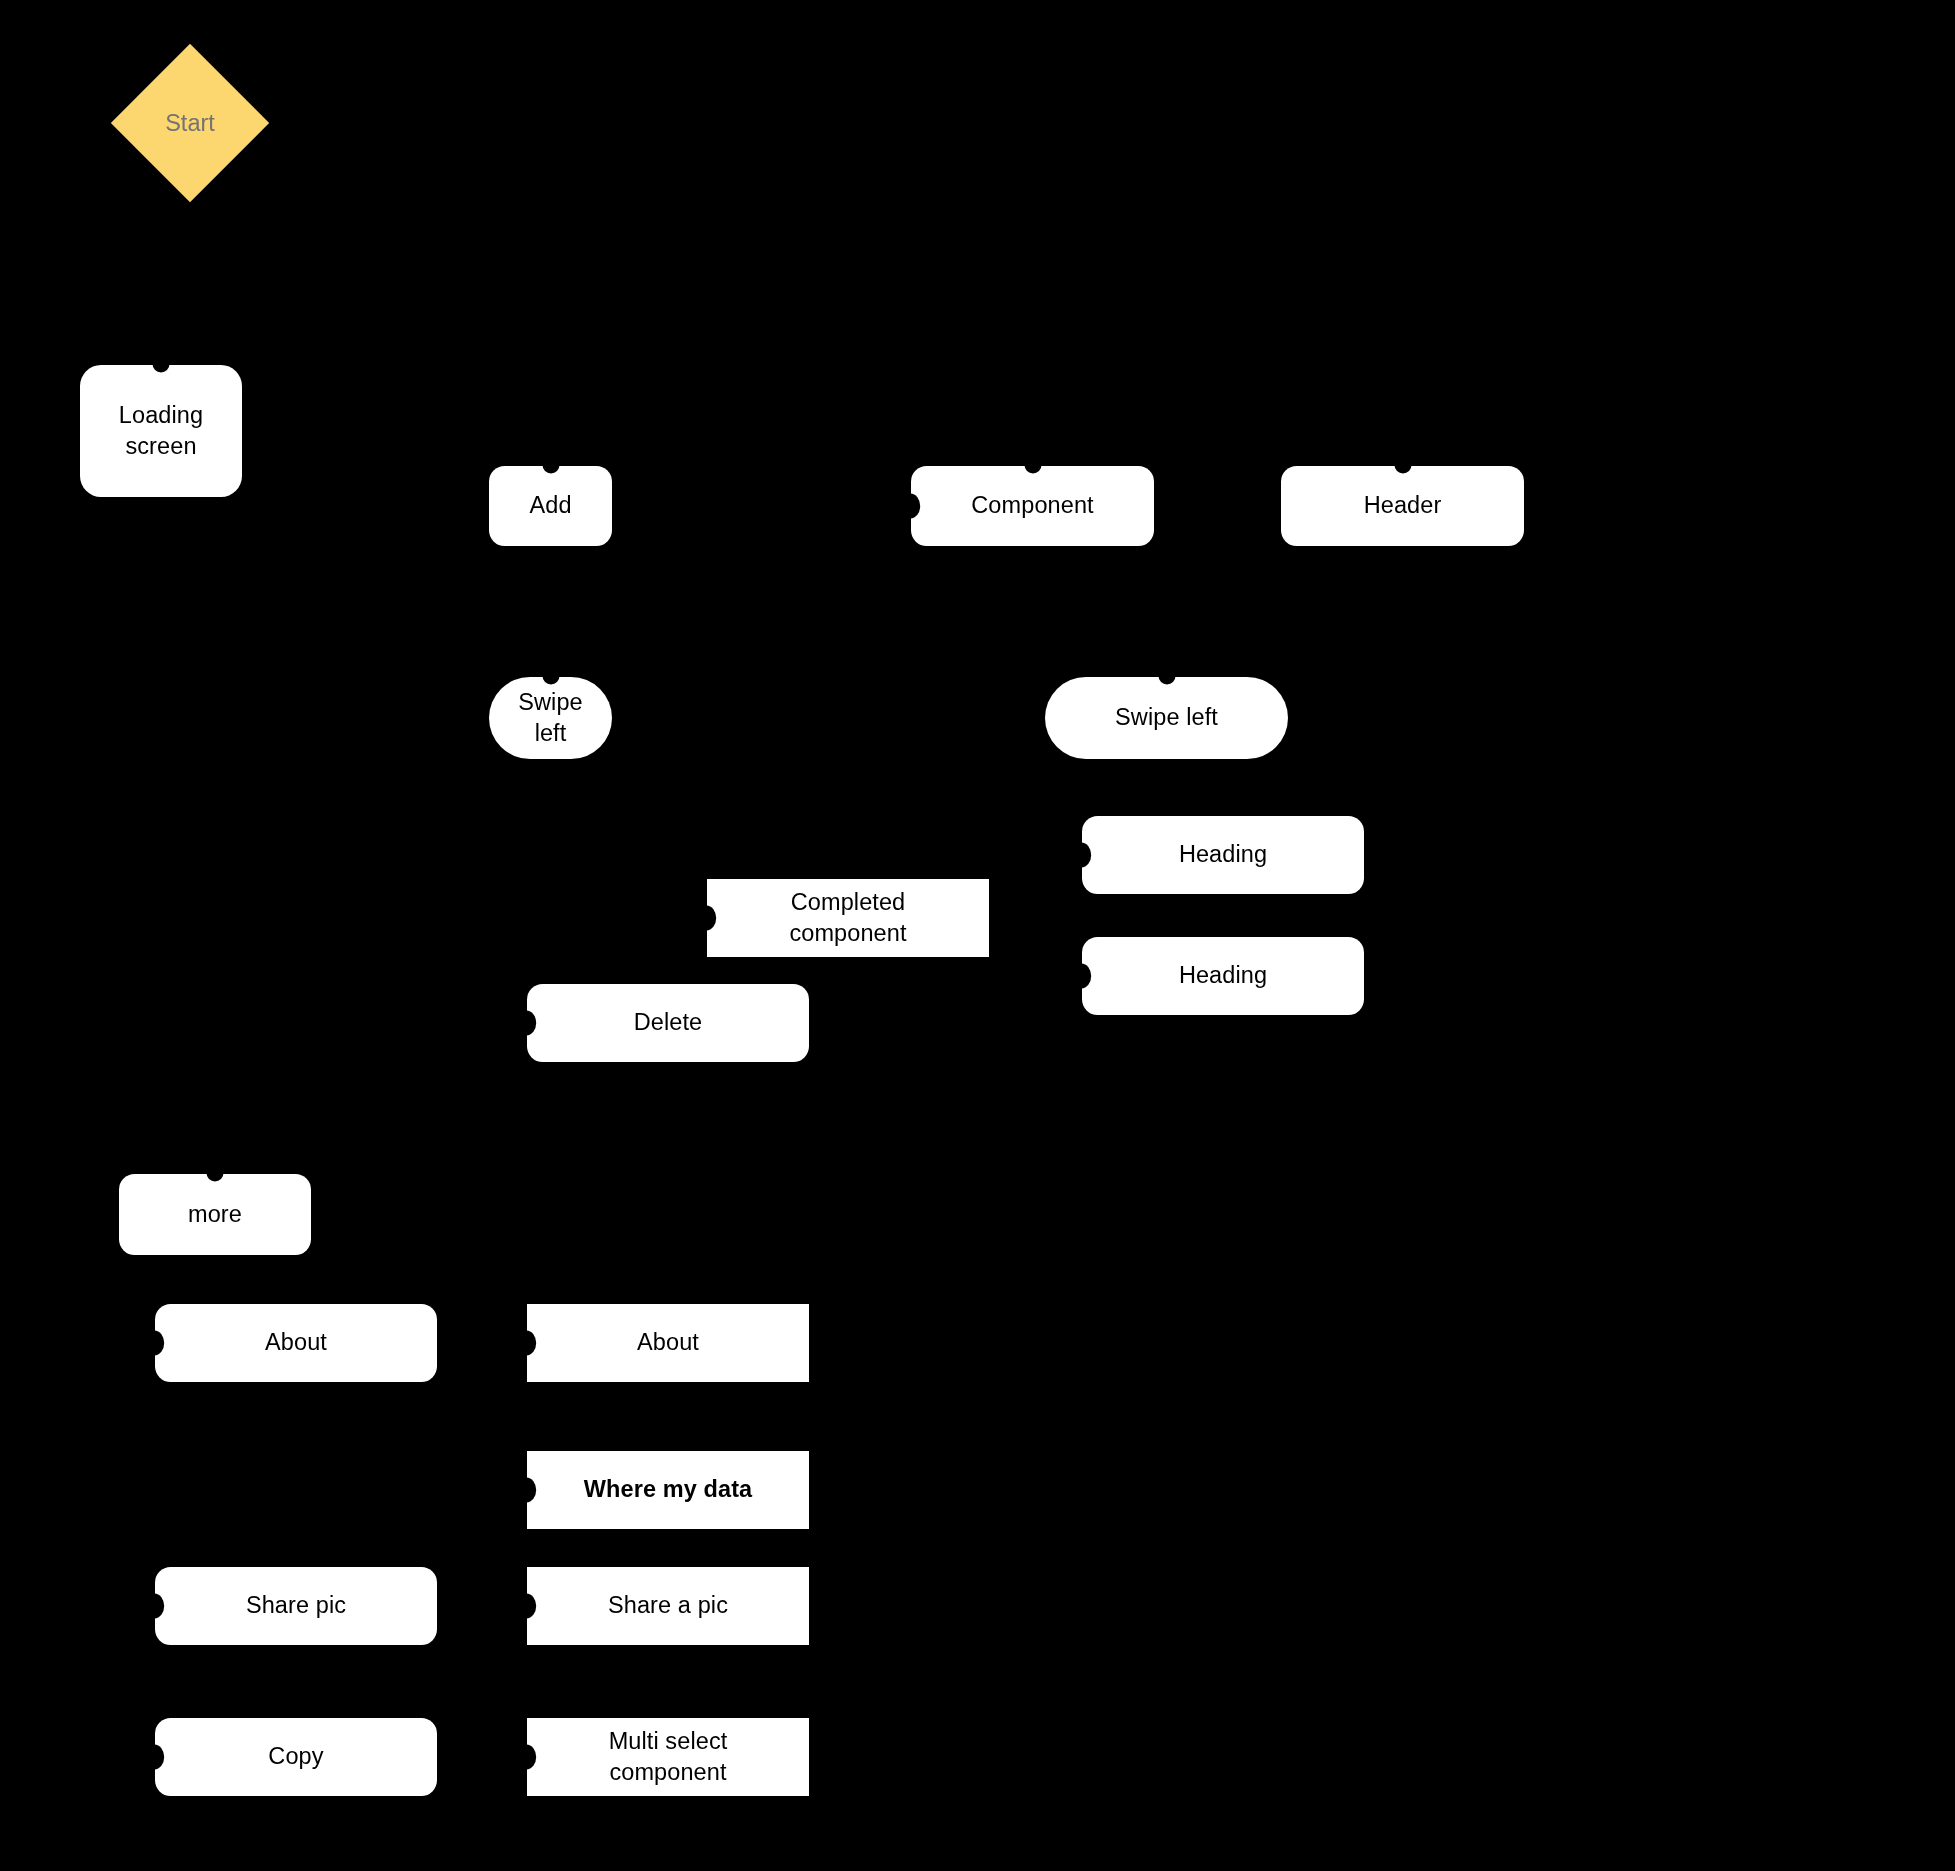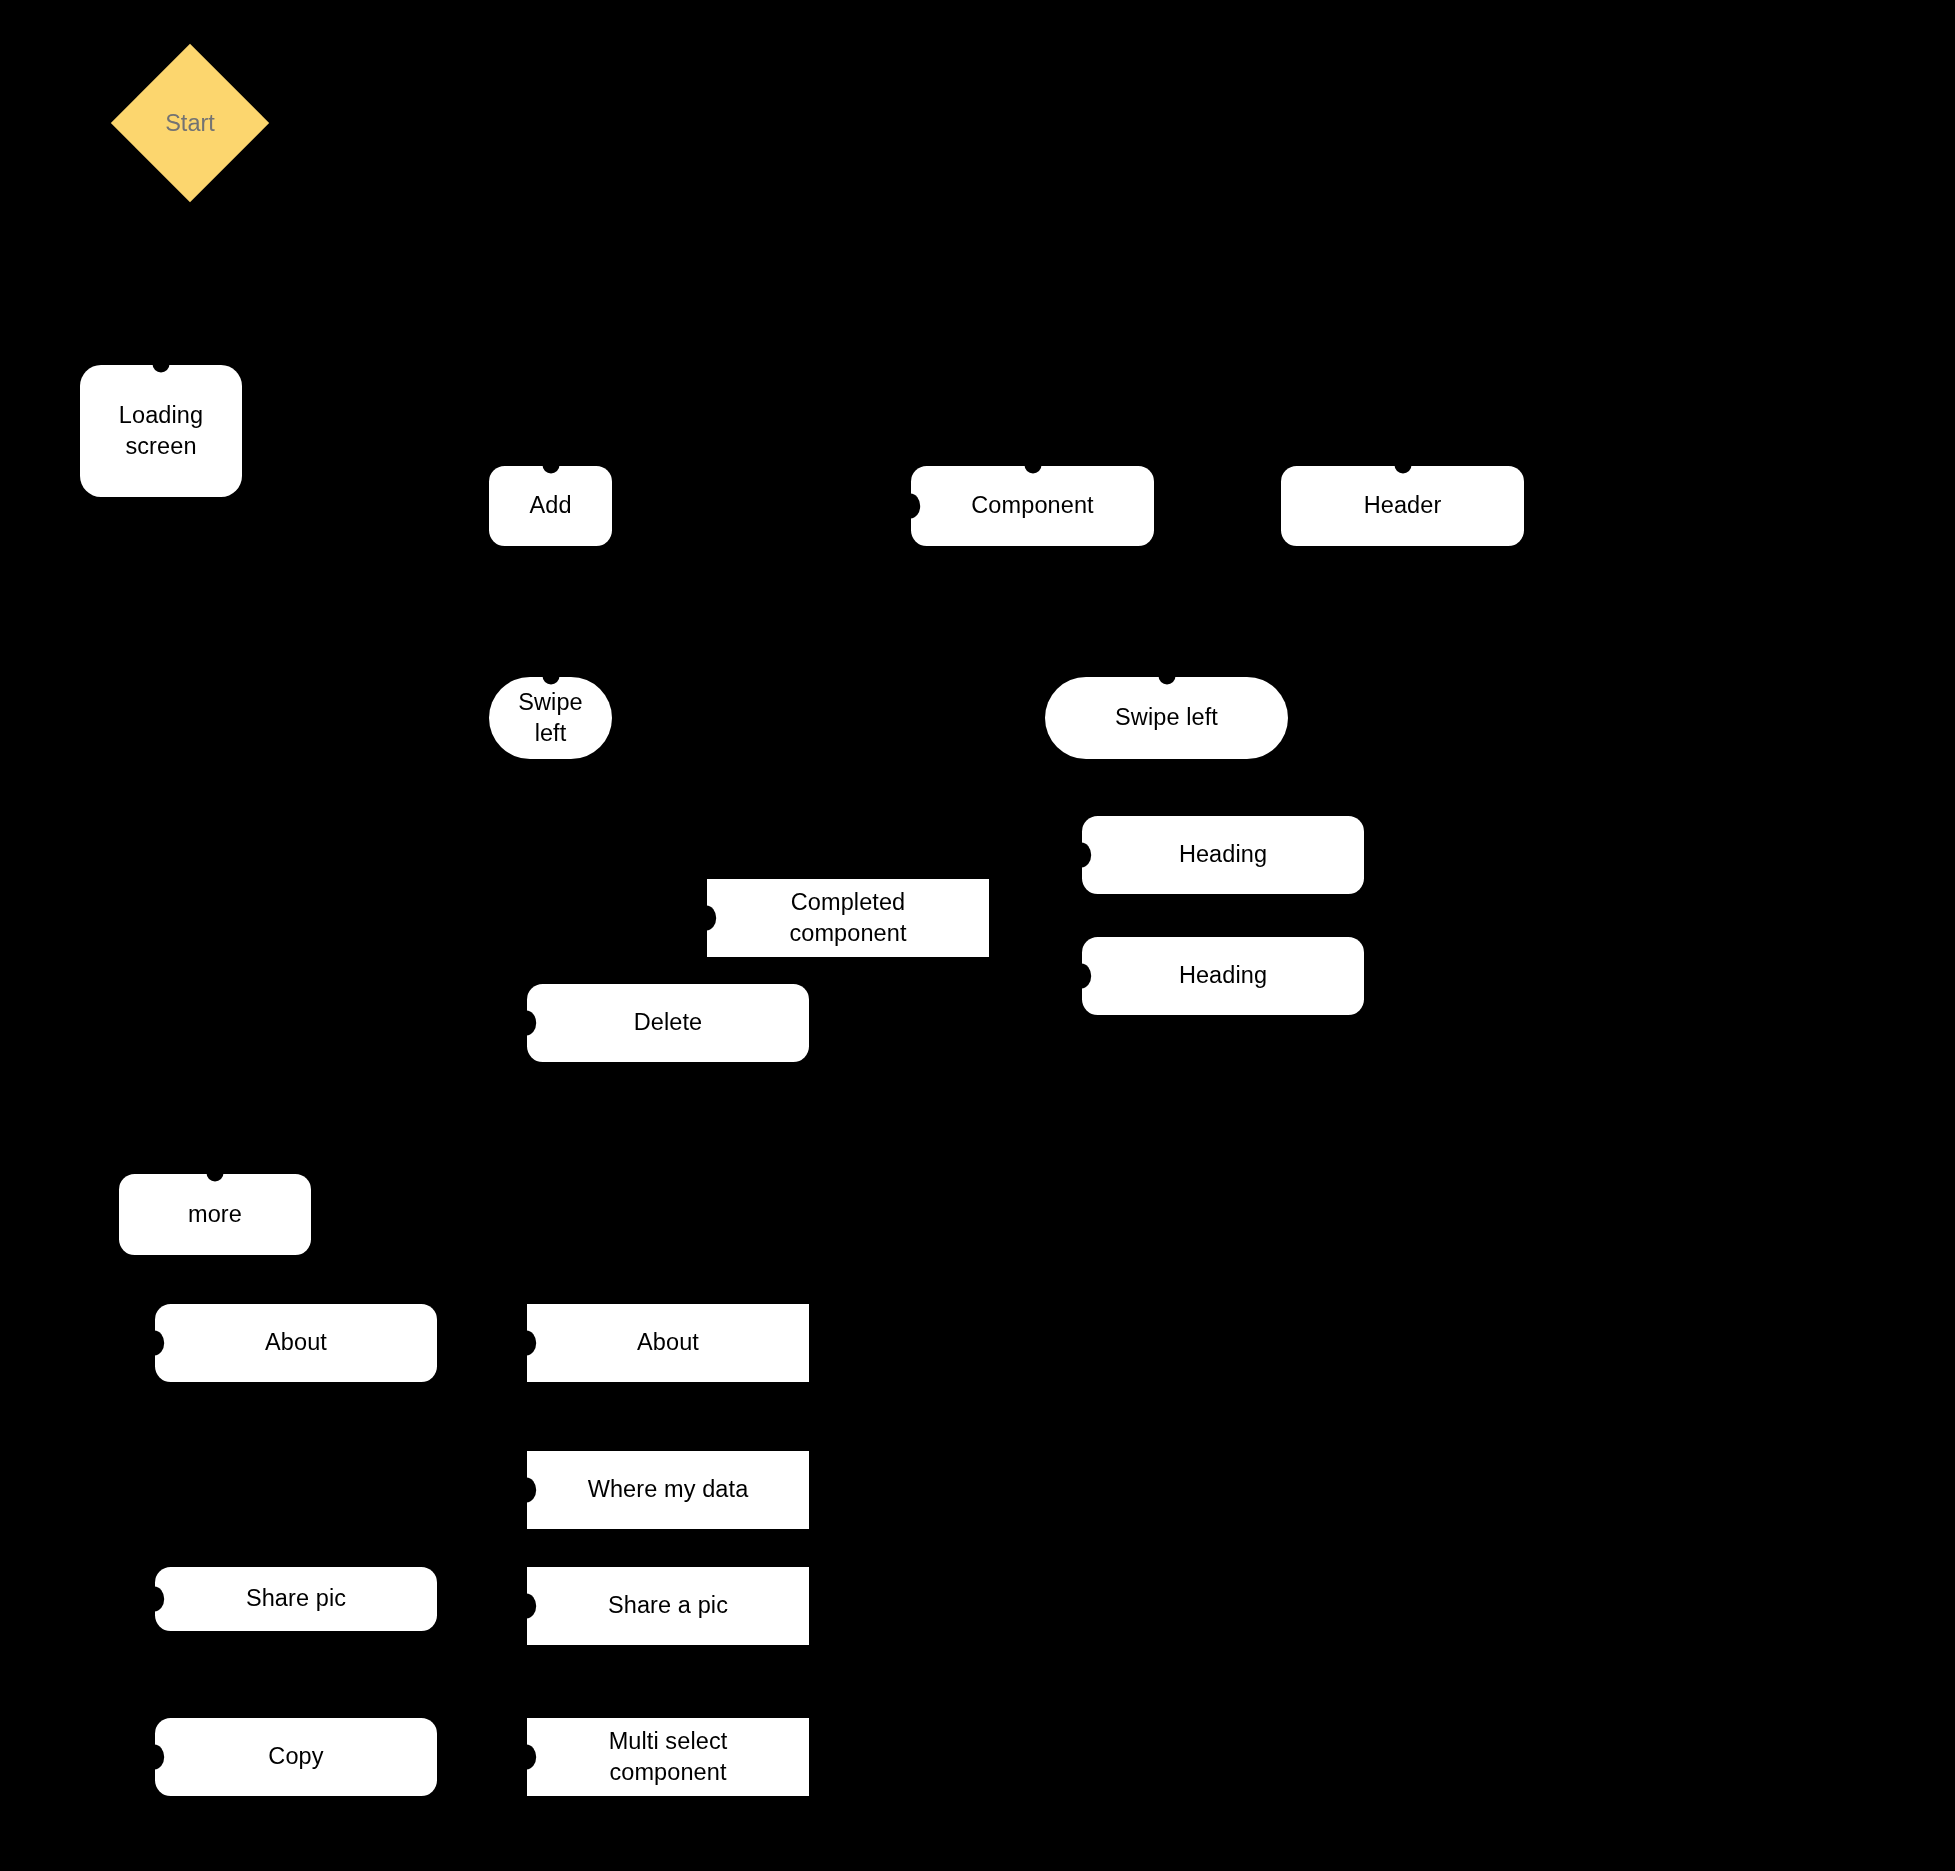--- a/index.html
+++ b/index.html
@@ -153,25 +153,25 @@
       <span class="notch-top"></span>
     </div>
     <div class="node r-small" style="left: 155px; top: 1304px; width: 282px; height: 78px;">
       <span class="label">About</span>
       <span class="notch-left"></span>
     </div>
     <div class="node r-none" style="left: 527px; top: 1304px; width: 282px; height: 78px;">
       <span class="label">About</span>
       <span class="notch-left"></span>
     </div>
-    <div class="node r-none" style="left: 527px; top: 1451px; width: 282px; height: 78px;">
+    <div class="node r-none" style="left: 527px; top: 1451px; width: 282px; height: 78px; font-weight: bold;">
       <span class="label">Where my data</span>
       <span class="notch-left"></span>
     </div>
-    <div class="node r-small" style="left: 155px; top: 1567px; width: 282px; height: 64px;">
+    <div class="node r-small" style="left: 155px; top: 1567px; width: 282px; height: 78px;">
       <span class="label">Share pic</span>
       <span class="notch-left"></span>
     </div>
     <div class="node r-none" style="left: 527px; top: 1567px; width: 282px; height: 78px;">
       <span class="label">Share a pic</span>
       <span class="notch-left"></span>
     </div>
     <div class="node r-small" style="left: 155px; top: 1718px; width: 282px; height: 78px;">
       <span class="label">Copy</span>
       <span class="notch-left"></span>

